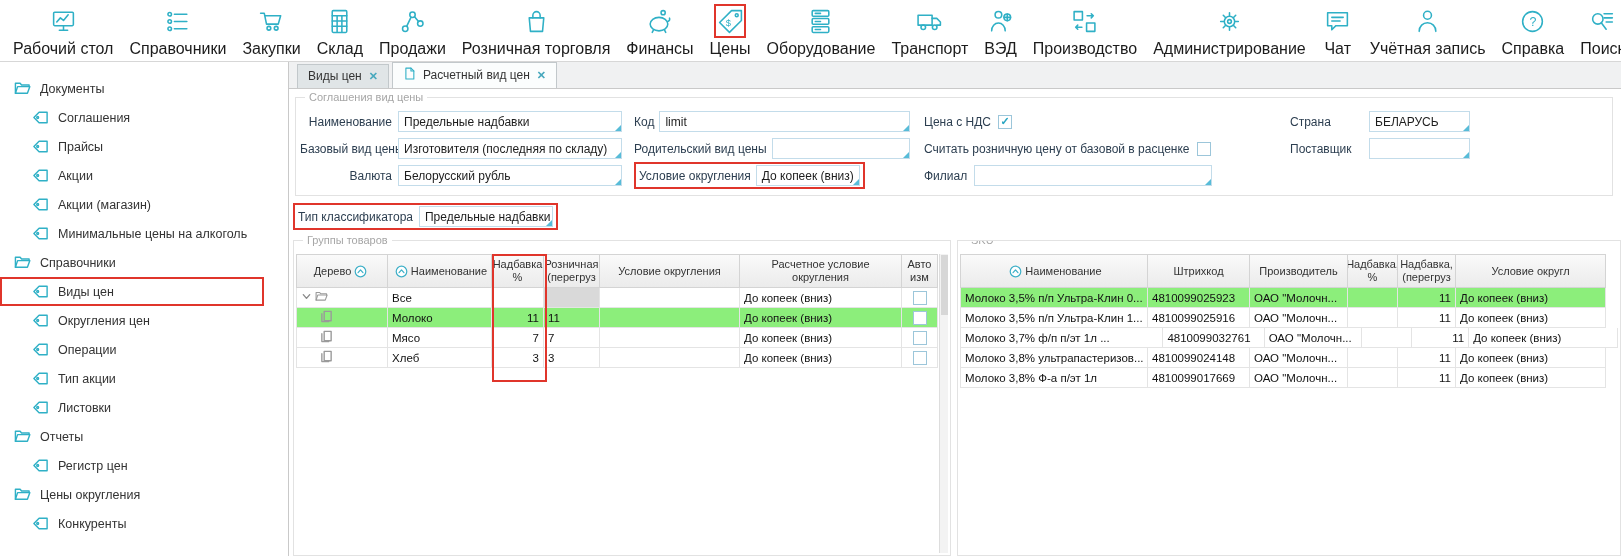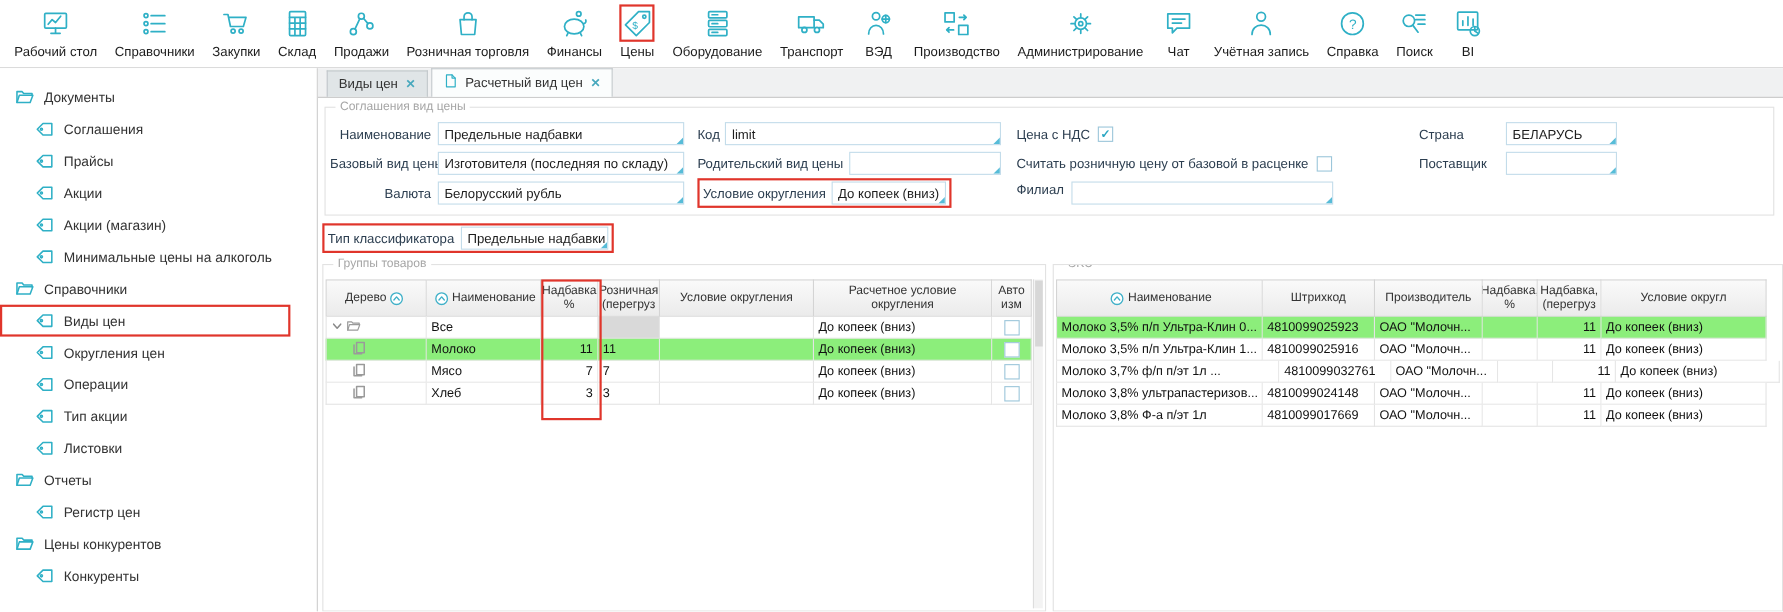--- a/index.html
+++ b/index.html
@@ -8,21 +8,21 @@
 .window{width:1621px;height:556px;display:flex;flex-direction:column;overflow:hidden}
 
 
 .toolbar{height:62px;flex-shrink:0;display:flex;align-items:stretch;gap:2px;
   border-bottom:1px solid #d7d7d7;background:#fff;padding:2px 4px 0 6px}
 .tb-item{display:flex;flex-direction:column;align-items:center;justify-content:flex-start;
   padding:2px 7px 1px;gap:2px;cursor:pointer;white-space:nowrap}
 .tb-icon{width:32px;height:34px;display:flex;align-items:center;justify-content:center;border:2px solid transparent}
 .tb-icon.red-outline{border:2px solid #e0352b}
 .tb-icon svg{width:27px;height:27px}
-.tb-label{font-size:12px;color:#1c1c1c}
+.tb-label{font-size:16px;color:#1c1c1c}
 svg{stroke:#2fb0c6;fill:none;stroke-width:1.5;stroke-linecap:round;stroke-linejoin:round}
 .gray svg{stroke:#999}
 
 
 .app-body{flex:1;display:flex;min-height:0}
 .sidebar{width:289px;flex-shrink:0;border-right:1px solid #c9c9c9;padding-top:12px;background:#fff}
 .tree-row{height:29px;display:flex;align-items:center;gap:9px;padding-left:12px;cursor:pointer;border:2px solid transparent}
 .tree-row.leaf{padding-left:30px}
 .tree-row.red-outline{border:2px solid #e0352b;margin-right:24px}
 .tree-icon svg{width:17px;height:17px;display:block}
@@ -46,21 +46,21 @@
 
 
 .form-gb{margin:8px 8px 0 6px;padding:10px 6px 6px 4px}
 .form-row{height:27px;display:flex;align-items:center}
 .flabel{color:#2c3e50;font-size:12px;white-space:nowrap}
 .lab1{width:92px;text-align:right;margin-right:6px}
 .f1{width:224px}
 .slot2{width:276px;margin-left:12px;display:flex;align-items:center}
 .slot2 .flabel{margin-right:5px}
 .slot2 .field{flex:1}
-.slot3{width:366px;margin-left:14px;display:flex;align-items:flex-start;gap:7px}
+.slot3{width:366px;margin-left:14px;display:flex;align-items:center;gap:7px}
 .lab4{width:74px;text-align:left;margin-right:5px}
 .f4{width:101px}
 .f-branch{width:238px;flex:none}
 .f-round{flex:0 0 118px}
 .field{position:relative;height:21px;border:1px solid #c3dcea;background:#fff;
   display:flex;align-items:center;padding:0 5px;font-size:12px;color:#1d1d1d;
   overflow:hidden;white-space:nowrap}
 .field::after{content:'';position:absolute;right:0;bottom:0;width:0;height:0;
   border-left:6px solid transparent;border-bottom:6px solid #57bcd8}
 .cb{width:14px;height:14px;border:1px solid #9cc6da;background:#fff;flex-shrink:0;
@@ -419,21 +419,21 @@
           </span>
           <span class="tree-label">Регистр цен</span>
         </div>
         <div class="tree-row folder">
           <span class="tree-icon">
             <svg viewBox="0 0 18 18">
               <path d="M1.5 14V3.5h5l1.5 1.8h8V7"></path>
               <path d="M1.5 14l2.3-7h13l-2.6 7Z"></path>
             </svg>
           </span>
-          <span class="tree-label">Цены конкурентов</span>
+          <span class="tree-label">Цены округления</span>
         </div>
         <div class="tree-row leaf">
           <span class="tree-icon">
             <svg viewBox="0 0 18 18">
               <path d="M2 9l5.5-5.5H16v11H7.5Z"></path>
               <circle cx="6" cy="9" r="1"></circle>
             </svg>
           </span>
           <span class="tree-label">Конкуренты</span>
         </div>

